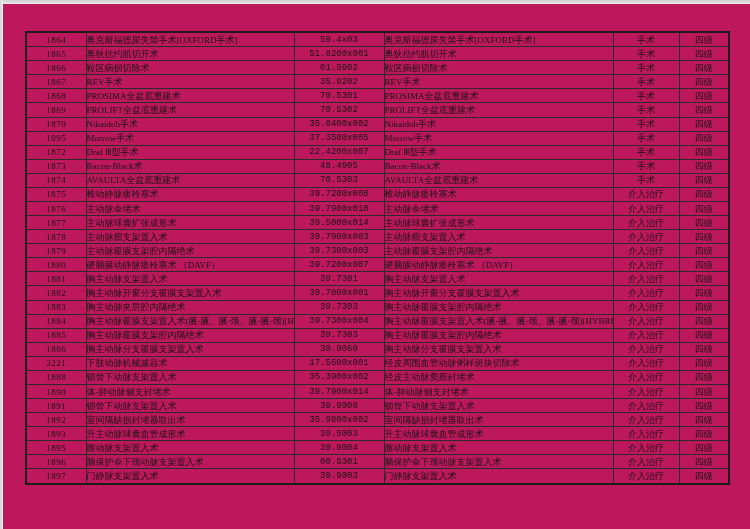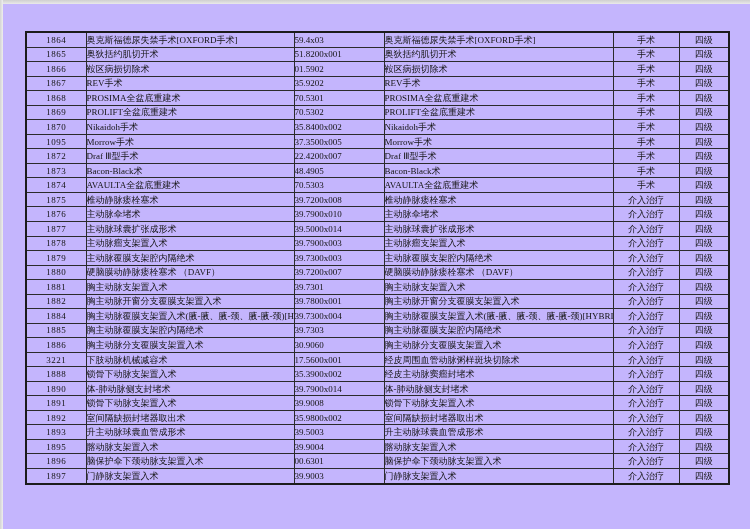--- a/index.html
+++ b/index.html
@@ -8,21 +8,21 @@
     width: 750px;
     height: 529px;
     background: #ffffff;
     overflow: hidden;
     font-family: "Liberation Serif", serif;
   }
   .page {
     position: relative;
     width: 750px;
     height: 529px;
-    background: #c4b5fd;
+    background: #be185d;
   }
   .edge-top {
     position: absolute;
     left: 0; top: 0;
     width: 750px; height: 4px;
     background: linear-gradient(#cfcfcf, #e9e9e9);
   }
   .edge-left {
     position: absolute;
     left: 0; top: 0;
@@ -53,23 +53,23 @@
     text-align: center;
     font-family: "Liberation Serif", serif;
     letter-spacing: 0.5px;
   }
   td.c1, td.c3 {
     text-align: left;
     padding-left: 4px;
     font-family: "Liberation Serif", serif;
   }
   td.c2 {
-    text-align: left;
+    text-align: center;
     padding-left: 4px;
-    font-family: Liberation Serif, serif;
+    font-family: Liberation Mono, monospace;
     font-size: 9.5px;
   }
   td.c4, td.c5 {
     text-align: center;
     font-family: "Liberation Serif", serif;
   }
 </style>
 </head>
 <body>
 
@@ -233,20 +233,28 @@
         </tr>
         <tr>
           <td class="c0">1882</td>
           <td class="c1">胸主动脉开窗分支覆膜支架置入术</td>
           <td class="c2">39.7800x001</td>
           <td class="c3">胸主动脉开窗分支覆膜支架置入术</td>
           <td class="c4">介入治疗</td>
           <td class="c5">四级</td>
         </tr>
         <tr>
+          <td class="c0">1883</td>
+          <td class="c1">胸主动脉夹层腔内隔绝术</td>
+          <td class="c2">39.7303</td>
+          <td class="c3">胸主动脉覆膜支架腔内隔绝术</td>
+          <td class="c4">介入治疗</td>
+          <td class="c5">四级</td>
+        </tr>
+        <tr>
           <td class="c0">1884</td>
           <td class="c1">胸主动脉覆膜支架置入术(腋-腋、腋-颈、腋-腋-颈)[HYBRID</td>
           <td class="c2">39.7300x004</td>
           <td class="c3">胸主动脉覆膜支架置入术(腋-腋、腋-颈、腋-腋-颈)[HYBRID复合</td>
           <td class="c4">介入治疗</td>
           <td class="c5">四级</td>
         </tr>
         <tr>
           <td class="c0">1885</td>
           <td class="c1">胸主动脉覆膜支架腔内隔绝术</td>

